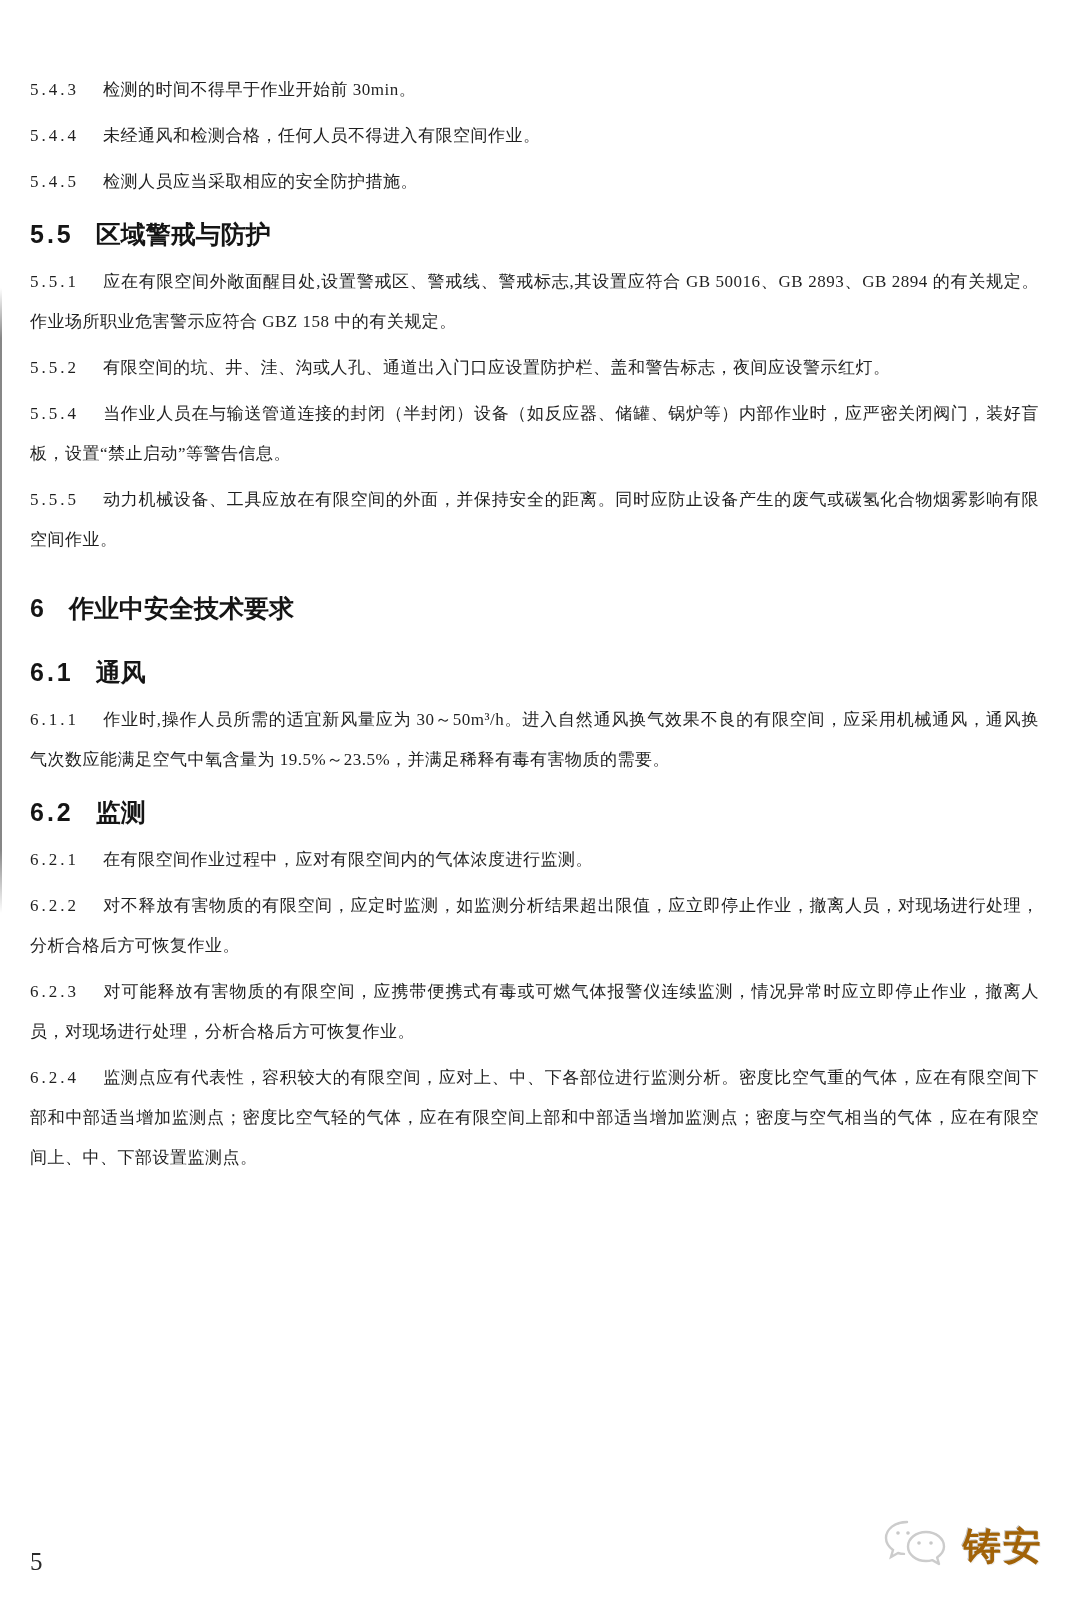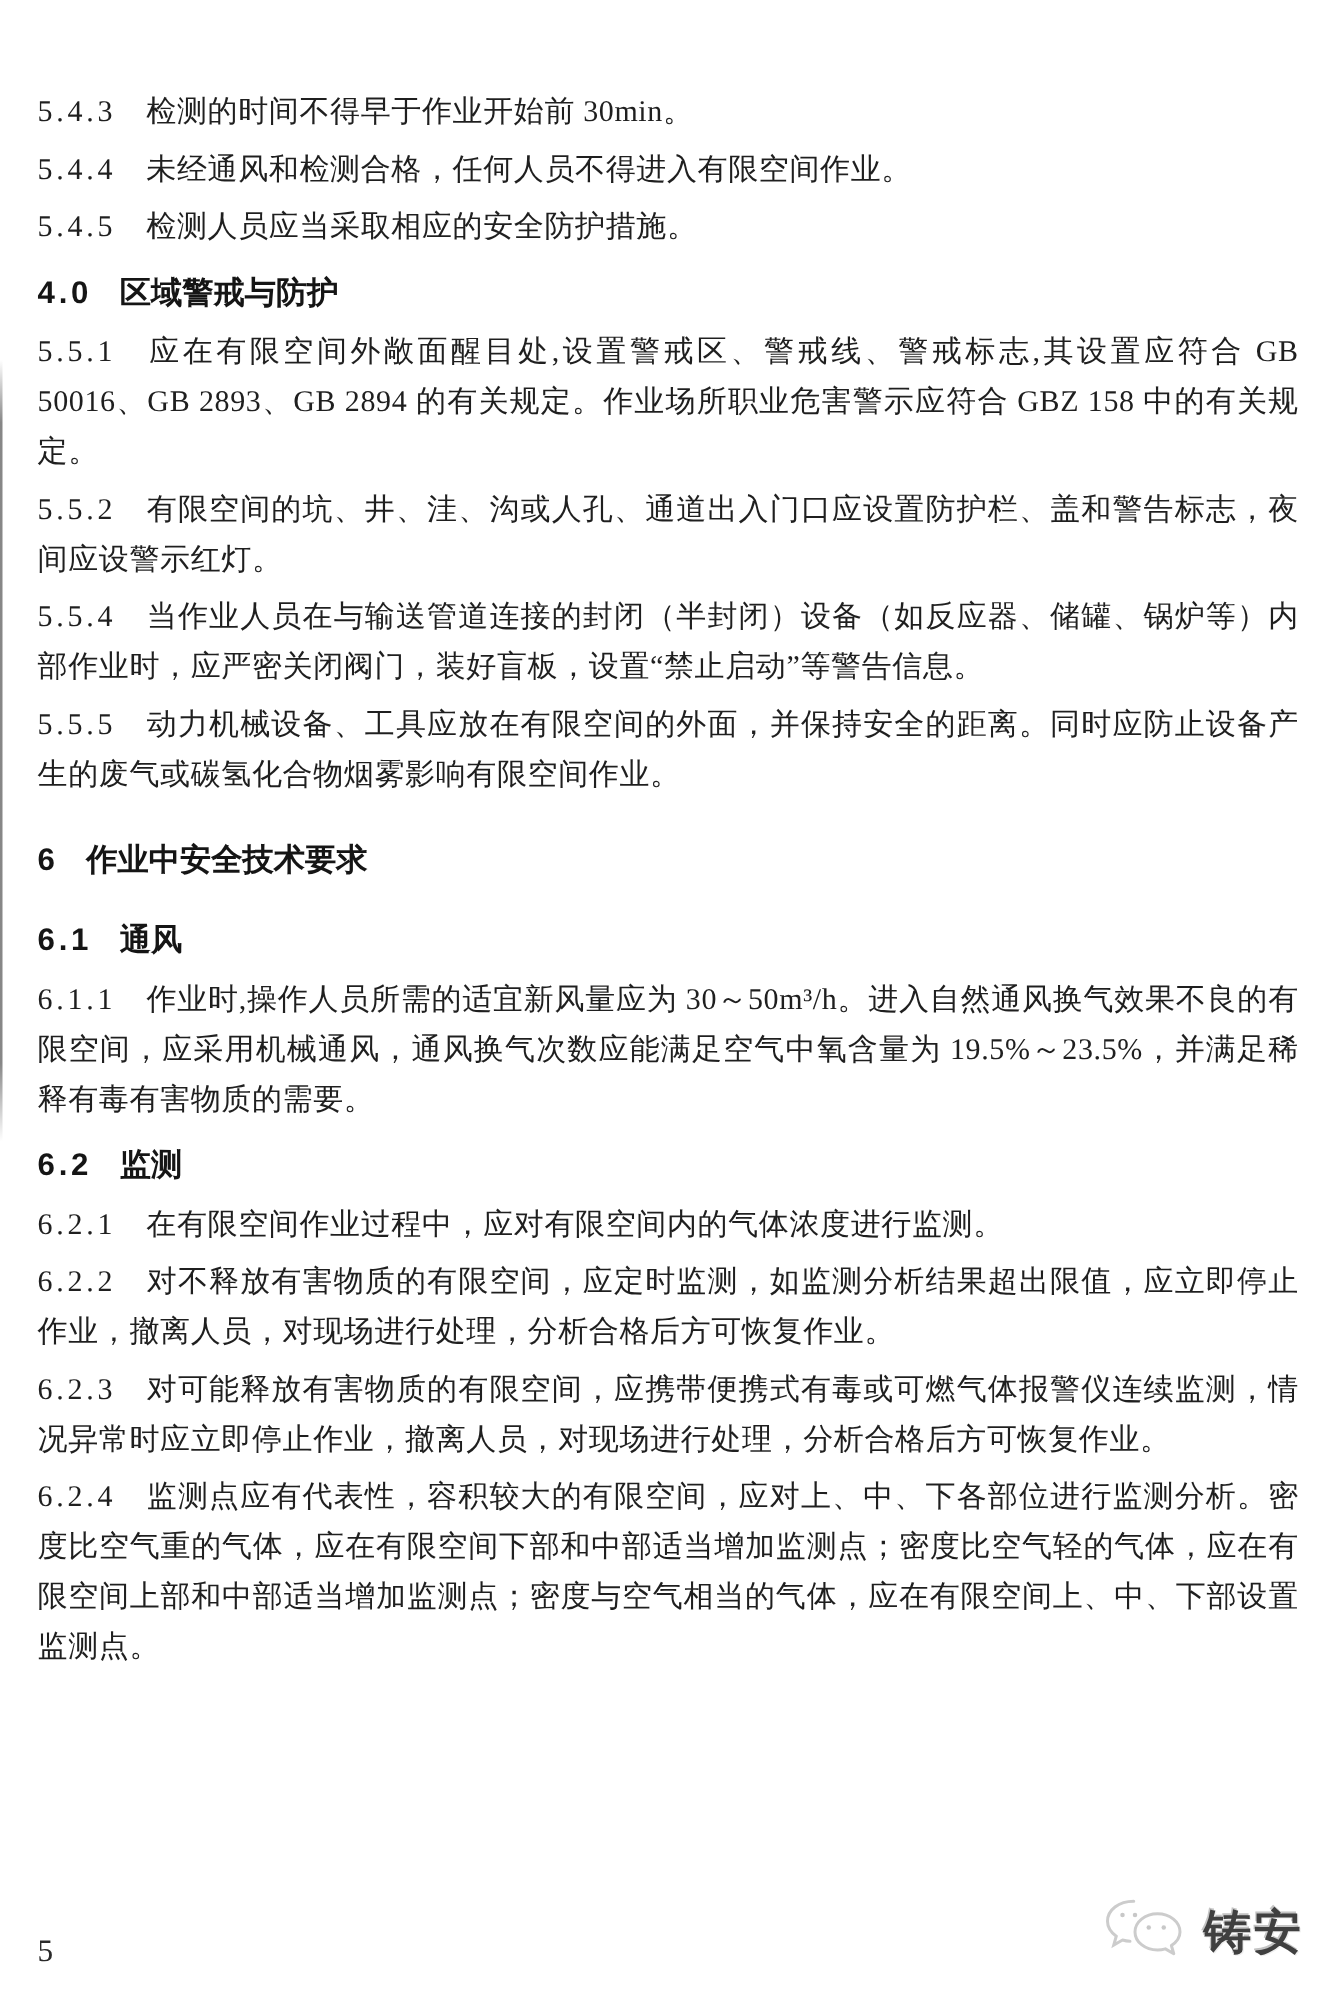--- a/index.html
+++ b/index.html
@@ -12,21 +12,21 @@
   .page {
     position: relative;
     width: 1069px; height: 1600px;
     background: #ffffff;
     overflow: hidden;
   }
   .content {
     padding: 70px 30px 0 30px;
   }
   p.clause {
-    font-size: 24px;
+    font-size: 17px;
     line-height: 40px;
     margin: 0 0 6px 0;
     text-align: justify;
     letter-spacing: 0.5px;
   }
   p.clause .num {
     letter-spacing: 3px;
     margin-right: 24px;
     white-space: nowrap;
   }
@@ -62,21 +62,21 @@
     right: 26px; bottom: 26px;
     display: flex;
     align-items: center;
     gap: 8px;
     user-select: none;
   }
   .watermark-text {
     font-family: "Liberation Sans", "DejaVu Sans", sans-serif;
     font-weight: 700;
     font-size: 38px;
-    color: #404040;
+    color: #a16207;
     text-shadow: 1px 1px 0 #efefef, -1px -1px 0 #c4c4c4;
     letter-spacing: 2px;
     text-align: center;
   }
   .scan-edge {
     position: absolute;
     left: 0; top: 288px;
     width: 2px; height: 625px;
     background: linear-gradient(to bottom,
       rgba(80,80,80,0) 0%,
@@ -91,21 +91,21 @@
 <div class="page">
   <div class="scan-edge"></div>
 
   <main class="content" id="doc-content">
   <p class="clause"><span class="num">5.4.3</span><span class="txt">检测的时间不得早于作业开始前 30min。</span></p>
 
   <p class="clause"><span class="num">5.4.4</span><span class="txt">未经通风和检测合格，任何人员不得进入有限空间作业。</span></p>
 
   <p class="clause"><span class="num">5.4.5</span><span class="txt">检测人员应当采取相应的安全防护措施。</span></p>
 
-  <h3 class="heading heading-sub"><span class="num">4.0</span><span class="txt">区域警戒与防护</span></h3>
+  <h3 class="heading heading-sub"><span class="num">5.5</span><span class="txt">区域警戒与防护</span></h3>
 
   <p class="clause"><span class="num">5.5.1</span><span class="txt">应在有限空间外敞面醒目处,设置警戒区、警戒线、警戒标志,其设置应符合 GB 50016、GB 2893、GB 2894 的有关规定。作业场所职业危害警示应符合 GBZ 158 中的有关规定。</span></p>
 
   <p class="clause"><span class="num">5.5.2</span><span class="txt">有限空间的坑、井、洼、沟或人孔、通道出入门口应设置防护栏、盖和警告标志，夜间应设警示红灯。</span></p>
 
 
   <p class="clause"><span class="num">5.5.4</span><span class="txt">当作业人员在与输送管道连接的封闭（半封闭）设备（如反应器、储罐、锅炉等）内部作业时，应严密关闭阀门，装好盲板，设置“禁止启动”等警告信息。</span></p>
 
   <p class="clause"><span class="num">5.5.5</span><span class="txt">动力机械设备、工具应放在有限空间的外面，并保持安全的距离。同时应防止设备产生的废气或碳氢化合物烟雾影响有限空间作业。</span></p>
 

